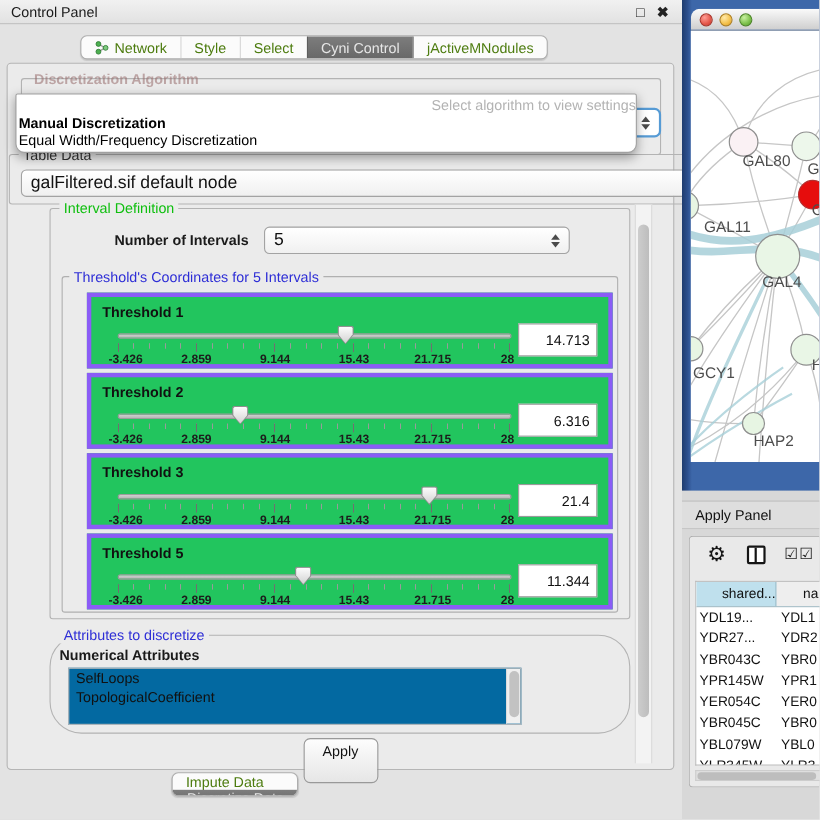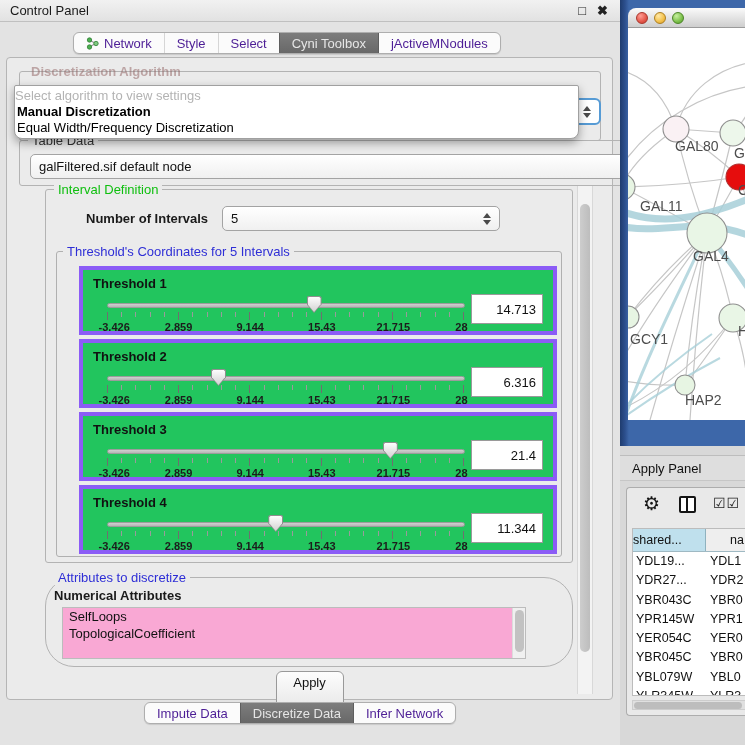--- a/index.html
+++ b/index.html
@@ -10,43 +10,43 @@
   
   .control-panel { left:0; top:0; width:620px; height:745px; background:#e3e3e3; }
   .cp-titlebar { left:0; top:0; width:620px; height:22px; background:linear-gradient(#f1f1f1,#e2e2e2); border-bottom:1px solid #c0c0c0; }
   .cp-title { position:absolute; left:10px; top:0; line-height:21px; color:#1a1a1a; }
   .win-btn { position:absolute; top:0; line-height:21px; font-size:13px; color:#222; cursor:default; }
   .btn-float { right:34px; }
   .btn-close { right:12px; font-weight:bold; }
 
   
   .tabgroup { position:absolute; display:flex; height:22px; background:#fbfbfb; border:1px solid #aeaeae; border-radius:6px; overflow:hidden; box-shadow:0 1px 1px rgba(0,0,0,.12); }
-  .tab { display:flex; align-items:center; gap:5px; padding:0 12px; font-size:13px; color:#4c1d95; border-left:1px solid #d6d6d6; white-space:nowrap; }
+  .tab { display:flex; align-items:center; gap:5px; padding:0 12px; font-size:13px; color:#4d7c0f; border-left:1px solid #d6d6d6; white-space:nowrap; }
   .tab:first-child { border-left:none; }
   .tab.active { background:linear-gradient(#7d7d7d,#686868); color:#e6e6e6; border-left-color:#5e5e5e; }
   .tab.after-active { border-left-color:#5e5e5e; }
 
   
   .cp-body { left:6px; top:57px; width:607px; height:643px; background:#ebebeb; border:1px solid #b5b5b5; border-radius:4px; }
 
   .group { position:absolute; border:1px solid #b3b3b3; border-radius:3px; }
   .group-label { position:absolute; top:-8px; left:8px; background:#ebebeb; padding:0 4px; font-size:13px; }
   .lbl-green { color:#0fbf0f; }
   .lbl-blue  { color:#2e2ed6; }
   .lbl-dark  { color:#333; }
   .lbl-faint { color:rgba(150,105,105,.55); }
 
-  .combo { position:absolute; background:linear-gradient(#ffffff,#f0f0f0); border:1px solid #a3a3a3; border-radius:5px; display:flex; align-items:center; padding:0 8px; font-size:13px; color:#111; }
+  .combo { position:absolute; background:linear-gradient(#ffffff,#f0f0f0); border:1px solid #a3a3a3; border-radius:5px; display:flex; align-items:center; padding:0 8px; font-size:16px; color:#111; }
   .combo .spin { margin-left:auto; display:flex; flex-direction:column; gap:2px; align-items:center; }
   .tri-up   { width:0; height:0; border-left:4px solid transparent; border-right:4px solid transparent; border-bottom:5px solid #4a4a4a; }
   .tri-down { width:0; height:0; border-left:4px solid transparent; border-right:4px solid transparent; border-top:5px solid #4a4a4a; }
 
   
   .algo-popup { left:7px; top:27px; width:565px; height:54px; background:#ffffff; border:1px solid #a0a0a0; border-radius:2px 2px 8px 8px; box-shadow:0 4px 10px rgba(0,0,0,.35); z-index:20; }
-  .popup-hint { position:absolute; top:2px; left:0; width:100%; text-align:left; color:#b3b3b3; font-size:13px; }
+  .popup-hint { position:absolute; top:2px; left:0; width:100%; text-align:right; color:#b3b3b3; font-size:13px; }
   .popup-opt1 { position:absolute; top:18px; left:2px; font-weight:bold; color:#000; }
   .popup-opt2 { position:absolute; top:34px; left:2px; color:#000; }
   .focused-combo { left:22px; top:40px; width:572px; height:27px; background:#fff; border:2px solid #569bd5; border-radius:6px; z-index:10; display:flex; align-items:center; padding:0 8px; }
 
   
   .v-scroll { left:570px; top:128px; width:16px; height:508px; background:#f3f3f3; border-left:1px solid #d8d8d8; border-right:1px solid #d8d8d8; }
   .v-thumb { position:absolute; left:2px; top:18px; width:10px; height:448px; background:linear-gradient(90deg,#cdcdcd,#bdbdbd); border-radius:6px; }
 
   
   .thresh-panel { position:relative; margin:0 4px 4px 22px; height:69px; border:4px solid #8b5cf6; background:#22c55e; }
@@ -57,21 +57,21 @@
   .slider-thumb::after { content:""; position:absolute; left:1px; top:1px; right:1px; bottom:1px; clip-path:polygon(10% 0,90% 0,100% 8%,100% 48%,50% 100%,0 48%,0 8%); background:linear-gradient(#fdfdfd,#d2d2d2); }
   .ticks { margin-top:4px; height:8px;
      background-image:repeating-linear-gradient(90deg,#6f6f6f 0 1px,transparent 1px 71.2px),
                       repeating-linear-gradient(90deg,#9a9a9a 0 1px,transparent 1px 14.24px);
      background-size:100% 8px,100% 5px; background-repeat:no-repeat,no-repeat; }
   .ticklabels { position:relative; height:13px; margin-top:1px; }
   .ticklabels span { position:absolute; transform:translateX(-50%); font-size:11px; font-weight:bold; color:#1c1c1c; white-space:nowrap; }
   .value-box { position:absolute; right:10px; top:24px; width:72px; height:30px; background:#fff; border:1px solid #9a9a9a; font-size:13px; text-align:right; padding-right:6px; font-family:"Liberation Sans",sans-serif; color:#111; }
 
   
-  .attr-list { position:relative; margin:4px 0 0 16px; width:464px; height:52px; background:#f9a8d4; border:1px solid #bcbcbc; overflow:hidden; }
+  .attr-list { position:relative; margin:4px 0 0 16px; width:412px; height:52px; background:#0369a1; border:1px solid #bcbcbc; overflow:hidden; }
   .attr-item { font-size:13px; padding-left:6px; line-height:17px; color:#111; white-space:nowrap; }
   .list-scroll { position:absolute; right:0; top:0; width:13px; height:100%; background:#f0f0f0; border-left:1px solid #dcdcdc; }
   .list-thumb { position:absolute; left:2px; top:2px; width:9px; height:42px; background:#c2c2c2; border-radius:5px; }
 
   .apply-btn { position:absolute; left:50%; transform:translateX(-50%); top:613px; width:68px; height:41px; background:linear-gradient(#fdfdfd,#e6e6e6); border:1px solid #999; border-radius:6px; font-size:13px; text-align:center; line-height:21px; color:#111; }
 
   
   .net-window { left:620px; top:0; width:125px; height:446px; background:linear-gradient(90deg,#1f3c6e 0,#2c4f8d 5px,#3d67a9 9px,#3d67a9 100%); }
   .net-titlebar { position:absolute; left:8px; top:8px; width:117px; height:20px; background:linear-gradient(#fafafa,#cecece); border-bottom:1px solid #9a9a9a; border-radius:8px 0 0 0; }
   .light { position:absolute; top:4px; width:12px; height:12px; border-radius:50%; }
@@ -84,21 +84,21 @@
   .tp-titlebar { left:620px; top:455px; width:125px; height:26px; background:#dedede; border-top:1px solid #bdbdbd; border-bottom:1px solid #c6c6c6; }
   .tp-title { position:absolute; left:12px; line-height:25px; font-size:13px; color:#111; }
   .table-panel { left:626px; top:487px; width:119px; height:229px; background:#e9e9e9; border:1px solid #adadad; border-right:none; border-radius:4px 0 0 4px; }
   .tp-toolbar { position:absolute; left:0; top:0; width:100%; height:36px; }
   .gear-ic { position:absolute; left:16px; top:4px; font-size:19px; color:#151515; }
   .cols-ic { position:absolute; left:52px; top:8px; width:17px; height:17px; border:2px solid #151515; border-radius:2px; background:#fff; }
   .cols-ic::after { content:""; position:absolute; left:5px; top:0; width:2px; height:13px; background:#151515; }
   .checks { position:absolute; left:86px; top:7px; font-size:14px; color:#222; letter-spacing:1px; white-space:nowrap; }
   .tp-grid { position:absolute; left:5px; top:40px; width:114px; height:168px; background:#fff; border:1px solid #bcbcbc; border-right:none; overflow:hidden; }
   .tp-headrow { display:flex; height:23px; border-bottom:1px solid #9fb9c3; }
-  .tp-h1 { width:73px; background:#bfe0ed; border-right:1px solid #8fb2bf; text-align:left; line-height:22px; font-size:12.5px; color:#111; overflow:hidden; white-space:nowrap; }
+  .tp-h1 { width:73px; background:#bfe0ed; border-right:1px solid #8fb2bf; text-align:right; line-height:22px; font-size:12.5px; color:#111; overflow:hidden; white-space:nowrap; }
   .tp-h2 { flex:1; background:#eeeeee; text-align:right; line-height:22px; font-size:12.5px; color:#111; padding-right:2px; overflow:hidden; white-space:nowrap; }
   .tp-row { display:flex; height:19.3px; font-size:12.5px; color:#111; }
   .tp-c1 { width:73px; padding-left:3px; line-height:19px; white-space:nowrap; overflow:hidden; }
   .tp-c2 { flex:1; padding-left:4px; line-height:19px; white-space:nowrap; overflow:hidden; }
   .h-scroll { position:absolute; left:5px; top:212px; width:114px; height:10px; background:#e0e0e0; border:1px solid #cdcdcd; border-right:none; }
   .h-thumb { position:absolute; left:1px; top:1px; width:108px; height:7px; background:#bdbdbd; border-radius:4px; }
 
   .net-icon { width:13px; height:13px; }
 </style>
 </head>
@@ -123,21 +123,21 @@
       </svg>
       <span>Network</span>
     </div>
     <div class="tab">
         <span>Style</span>
       </div>
     <div class="tab">
         <span>Select</span>
       </div>
     <div class="tab active">
-        <span>Cyni Toolbox</span>
+        <span>Cyni Control</span>
       </div>
     <div class="tab after-active">
         <span>jActiveMNodules</span>
       </div>
   </div>
 
   <div class="abs cp-body">
 
     <div class="group" style="left:12px; top:13px; width:582px; height:70px;"></div>
     <span class="group-label lbl-faint" style="left:20px; top:6px; z-index:30; background:transparent; font-weight:bold;">Discretization Algorithm</span>
@@ -148,39 +148,39 @@
           <span class="tri-down"></span>
       </span>
     </div>
 
     <div class="abs algo-popup">
       <div class="popup-hint">Select algorithm to view settings</div>
       <div class="popup-opt1">Manual Discretization</div>
       <div class="popup-opt2">Equal Width/Frequency Discretization</div>
     </div>
 
-    <div class="group" style="left:12px; top:82px; width:702px; height:46px;padding-left:44px;">
+    <div class="group" style="left:1px; top:82px; width:702px; height:46px;padding-left:44px;">
       <span class="group-label lbl-dark">Table Data</span>
       <div class="combo" style="left:10px; top:13px; right:10px; height:25px;">
         <span>galFiltered.sif default node</span>
         <span class="spin">
             <span class="tri-up"></span>
             <span class="tri-down"></span>
           </span>
       </div>
     </div>
 
     <div class="abs v-scroll">
       <div class="v-thumb"></div>
     </div>
 
     <div class="group" style="left:38px; top:131px; width:528px; height:374px;">
       <span class="group-label lbl-green">Interval Definition</span>
 
-      <div style="display:flex; align-items:center; margin:16px 0 0 40px;">
+      <div style="display:flex; align-items:center; margin:16px 0 0 58px;">
         <span style="font-weight:bold;">Number of Intervals</span>
         <div class="combo" style="position:relative; width:278px; height:25px; margin-left:14px;">
           <span>5</span>
           <span class="spin">
               <span class="tri-up"></span>
               <span class="tri-down"></span>
             </span>
         </div>
       </div>
 
@@ -235,21 +235,21 @@
               <span style="left:40%">9.144</span>
               <span style="left:60%">15.43</span>
               <span style="left:80%">21.715</span>
               <span style="left:99%">28</span>
             </div>
           </div>
           <input class="value-box" value="21.4" style="">
         </div>
 
         <div class="thresh-panel">
-          <span class="thresh-label">Threshold 4</span>
+          <span class="thresh-label">Threshold 5</span>
           <div class="slider-wrap">
             <div class="slider-track"></div>
             <div class="slider-thumb" style="left:calc(47% - 7px);"></div>
             <div class="ticks"></div>
             <div class="ticklabels">
               <span style="left:2%">-3.426</span>
               <span style="left:20%">2.859</span>
               <span style="left:40%">9.144</span>
               <span style="left:60%">15.43</span>
               <span style="left:80%">21.715</span>
@@ -270,21 +270,21 @@
         <div class="attr-item">TopologicalCoefficient</div>
         <div class="list-scroll">
             <div class="list-thumb"></div>
           </div>
       </div>
     </div>
 
     <div class="apply-btn">Apply</div>
   </div>
 
-  <div class="tabgroup" style="left:144px; top:702px;">
+  <div class="tabgroup" style="left:156px; top:702px;flex-direction:column;">
     <div class="tab">
         <span>Impute Data</span>
       </div>
     <div class="tab active">
         <span>Discretize Data</span>
       </div>
     <div class="tab after-active">
         <span>Infer Network</span>
       </div>
   </div>

